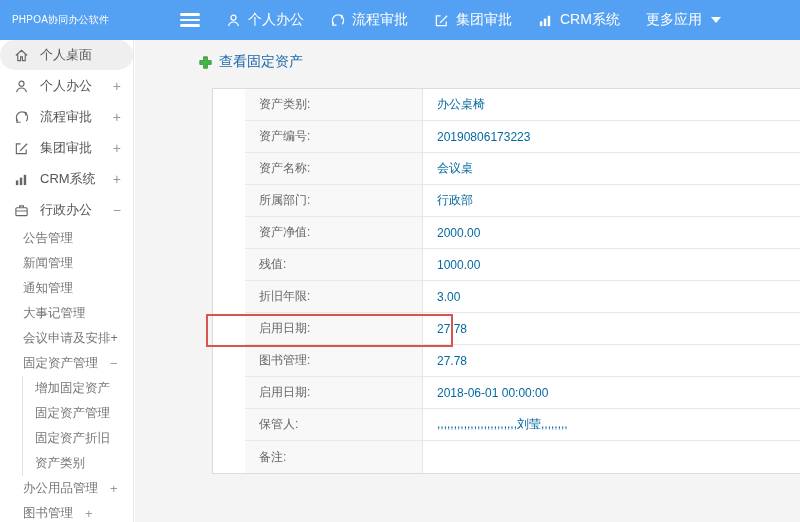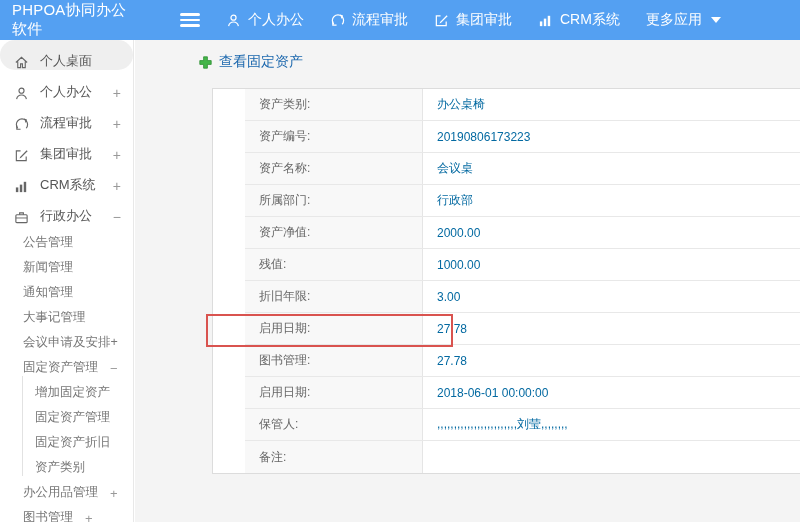--- a/index.html
+++ b/index.html
@@ -2,35 +2,35 @@
 <html><head>
 <meta charset="utf-8">
 <style>
   * { margin:0; padding:0; box-sizing:border-box; }
   html,body { width:800px; height:522px; overflow:hidden; background:#fff;
               font-family:"Liberation Sans","DejaVu Sans",sans-serif; }
 
   
   .header { position:absolute; top:0; left:0; width:800px; height:40px;
             background:#54a0f2; display:flex; align-items:center; color:#fff; }
-  .logo { width:140px; padding-left:12px; font-size:15px; letter-spacing:0.2px; }
+  .logo { width:140px; padding-left:12px; font-size:10px; letter-spacing:0.2px; }
   .hamburger { margin-left:40px; width:20px; cursor:pointer; }
   .hamburger div { height:2.5px; background:#fff; border-radius:2px; margin:2.8px 0; }
   .topnav { display:flex; align-items:center; margin-left:26px; }
   .topnav-item { display:flex; align-items:center; gap:7px; font-size:14px;
                  margin-right:26px; cursor:pointer; white-space:nowrap; }
   .topnav-item svg { display:block; }
   .caret-down { width:0; height:0; border-left:5px solid transparent;
                 border-right:5px solid transparent; border-top:6px solid #fff;
                 margin-left:2px; }
 
   
   .sidebar { position:absolute; top:40px; left:0; width:134px; height:482px;
              background:#fff; border-right:1px solid #e8e8e8; }
-  .side-item { display:flex; align-items:flex-end; cursor:pointer; color:#555;border-radius:15px; }
+  .side-item { display:flex; align-items:center; cursor:pointer; color:#555;border-radius:15px; }
   .l1 { height:30px; margin-bottom:1px; padding:0 12px 0 14px; font-size:13px; }
   .l1 .s-icon { width:17px; margin-right:9px; display:flex; align-items:center; }
   .l1 .expander { margin-left:auto; color:#999; font-size:14px; }
   .l1.active { background:#efefef; }
   .l2 { height:25px; padding-left:23px; font-size:12.5px; color:#777; }
   .l2 .expander { margin-left:12px; color:#999; font-size:13px; }
   .l3-block { margin-left:22px; border-left:1px solid #e2e2e2; }
   .l3 { height:25px; padding-left:12px; font-size:12.5px; color:#777; }
 
   

